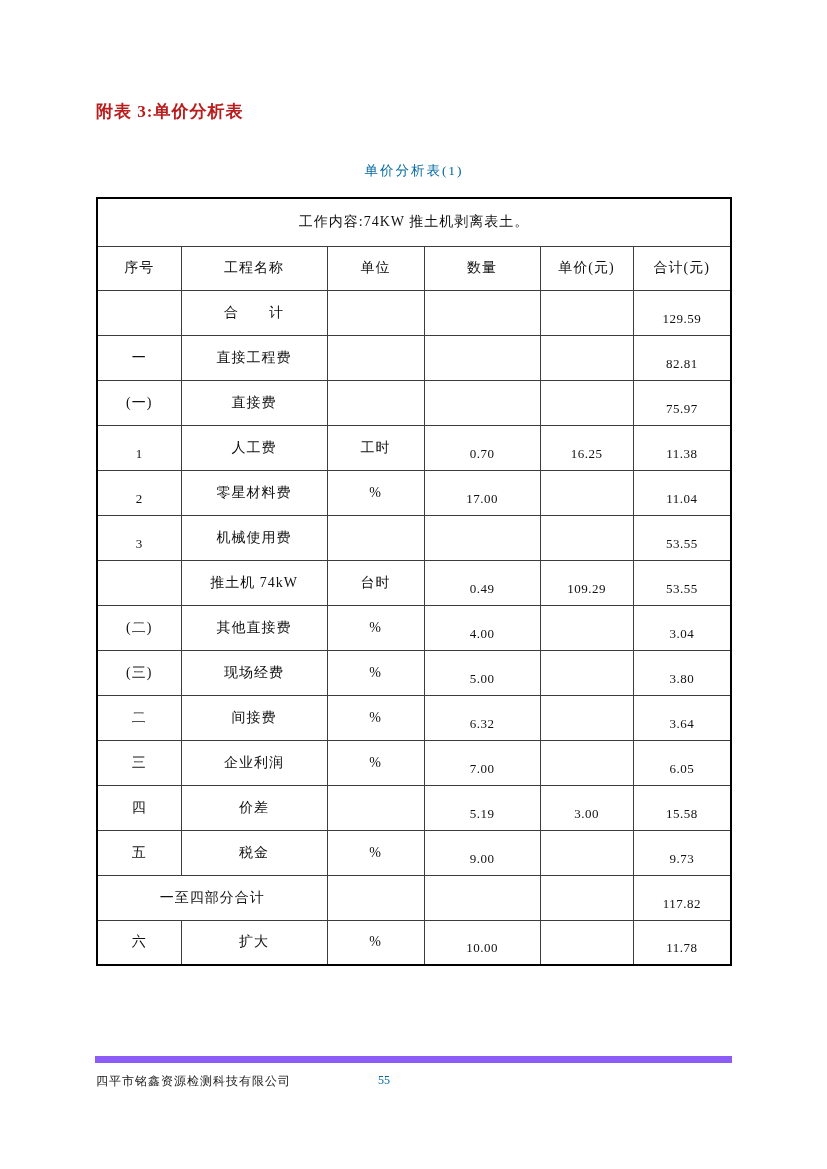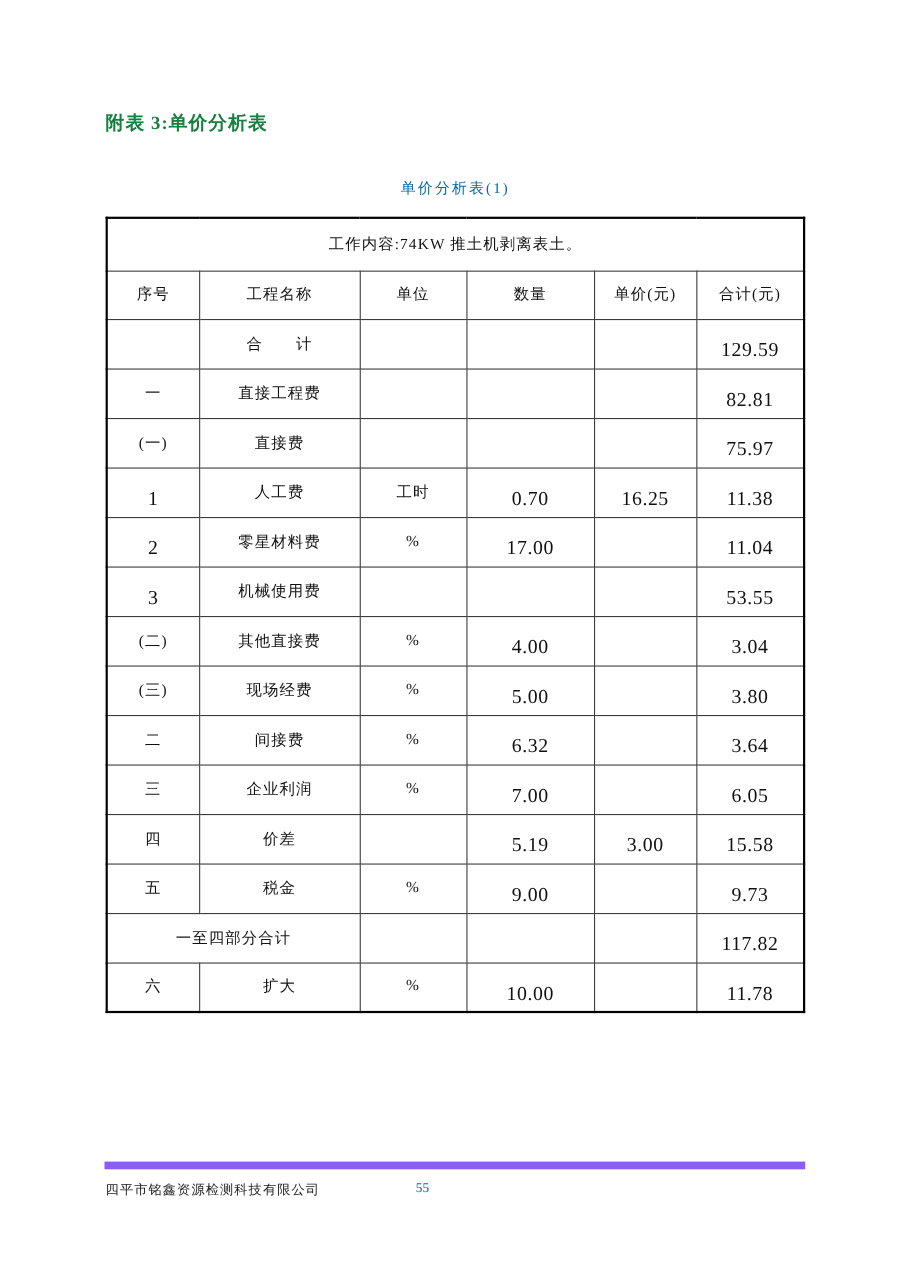--- a/index.html
+++ b/index.html
@@ -9,21 +9,21 @@
     background: #ffffff;
     font-family: "Liberation Serif", "DejaVu Serif", serif;
     color: #111111;
   }
   .doc-title {
     position: absolute;
     top: 100px; left: 96px;
     font-size: 17px;
     font-weight: bold;
     letter-spacing: 1px;
-    color: #15803d;
+    color: #b91c1c;
   }
   .table-caption {
     position: absolute;
     top: 162px; left: 96px;
     width: 636px;
     text-align: center;
     font-size: 13.5px;
     letter-spacing: 2px;
     color: #0369a1;
   }
@@ -40,21 +40,21 @@
     text-align: center;
     vertical-align: middle;
     overflow: hidden;
     white-space: pre;
   }
   .price-table { border: 2px solid #000; }
   tr.hdr-quota td { height: 43px; }
   tr.hdr-work td  { height: 48px; margin-left: 24px; }
   tr.hdr-cols td  { height: 44px; font-size: 14px; }
   tr.data-row td  { height: 45px; }
-  .num  { display: inline-block; transform: translateY(6px); font-size: 18px; letter-spacing: 0.5px; }
+  .num  { display: inline-block; transform: translateY(6px); font-size: 13px; letter-spacing: 0.5px; }
   .cjk  { display: inline-block; letter-spacing: 1px; }
   sup { font-size: 9px; vertical-align: super; }
   .unit-cell-text { font-size: 13.5px; }
   .page-footer {
     position: absolute;
     top: 1056px; left: 95px;
     width: 637px;
     border-top: 7px solid #8b5cf6;
     height: 30px;
   }
@@ -144,20 +144,28 @@
       </tr>
       <tr class="data-row">
         <td><span class="num">3</span></td>
         <td><span class="cjk">机械使用费</span></td>
         <td></td>
         <td></td>
         <td></td>
         <td><span class="num">53.55</span></td>
       </tr>
       <tr class="data-row">
+        <td></td>
+        <td><span class="cjk">推土机 74kW</span></td>
+        <td><span class="cjk">台时</span></td>
+        <td><span class="num">0.49</span></td>
+        <td><span class="num">109.29</span></td>
+        <td><span class="num">53.55</span></td>
+      </tr>
+      <tr class="data-row">
         <td><span class="cjk">(二)</span></td>
         <td><span class="cjk">其他直接费</span></td>
         <td><span class="cjk">%</span></td>
         <td><span class="num">4.00</span></td>
         <td></td>
         <td><span class="num">3.04</span></td>
       </tr>
       <tr class="data-row">
         <td><span class="cjk">(三)</span></td>
         <td><span class="cjk">现场经费</span></td>

